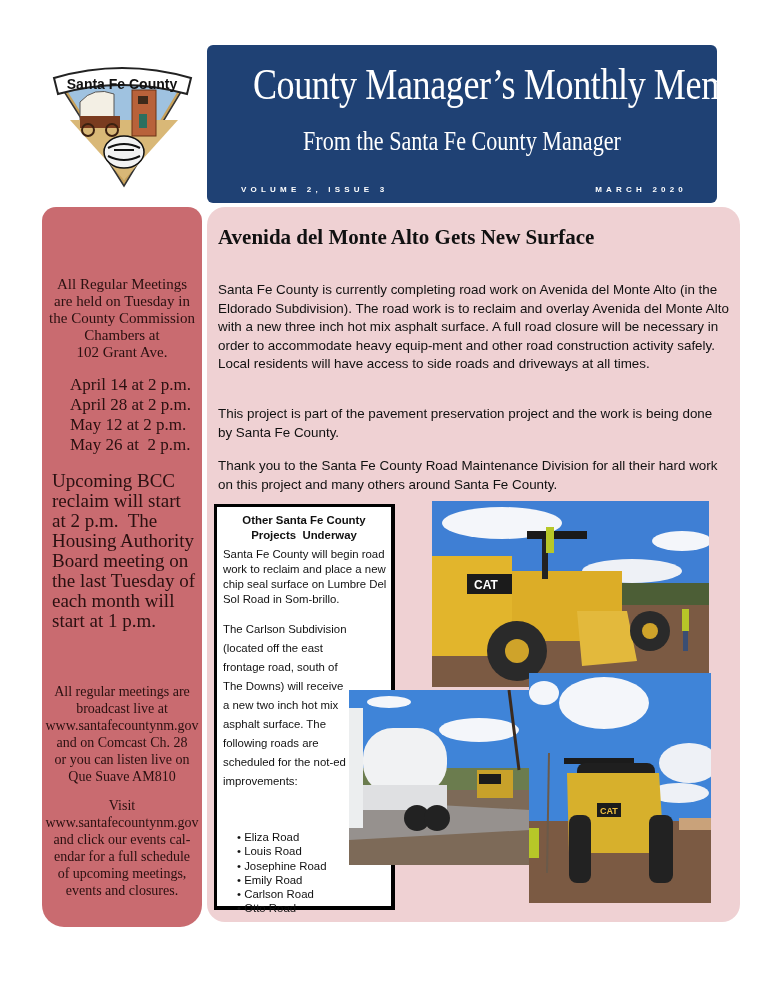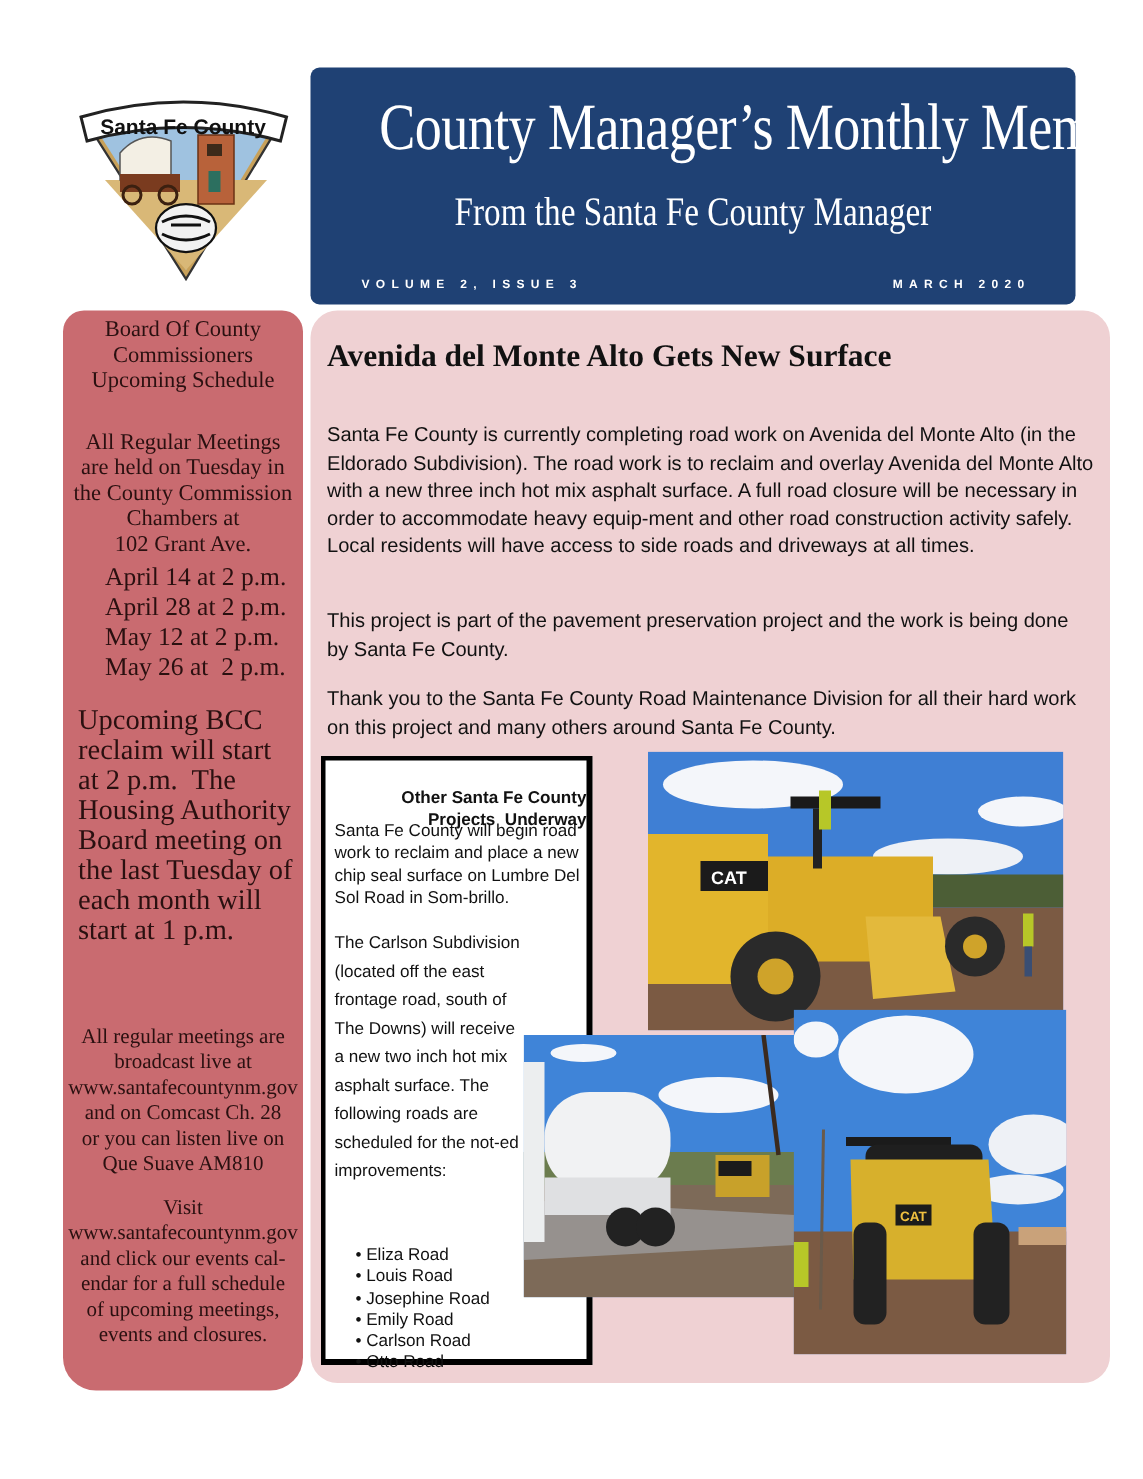--- a/index.html
+++ b/index.html
@@ -38,21 +38,21 @@
   .sidebar {
     position: absolute; left: 42px; top: 207px; width: 160px; height: 720px;
     background: #c96b70; border-radius: 14px 14px 22px 22px;
     font-family: "Liberation Serif", serif; color: #2a1010;
   }
   .sidebar .sb-head {
     position: absolute; left: 0; right: 0; top: 5px; text-align: center;
     font-size: 15px; line-height: 17px;
   }
   .sidebar .sb-info {
-    position: absolute; left: 0; right: 0; top: 80px; text-align: center;
+    position: absolute; left: 0; right: 0; top: 69px; text-align: center;
     font-size: 15px; line-height: 17px;
   }
   .sidebar .sb-dates {
     position: absolute; left: 10px; right: 4px; top: 168px;
     font-size: 17px; line-height: 20px; margin-left: 18px;
   }
   .sidebar .sb-dates div { white-space: pre; }
   .sidebar .sb-note {
     position: absolute; left: 10px; right: 4px; top: 264px;
     font-size: 19px; line-height: 20px;
@@ -81,22 +81,22 @@
   .main .p1 { top: 74px; }
   .main .p2 { top: 198px; }
   .main .p3 { top: 250px; }
   .sidebox {
     position: absolute; left: 7px; top: 297px; width: 181px; height: 406px;
     background: #ffffff; border: 3px solid #000000; box-sizing: border-box;
     border-right-width: 4px; border-bottom-width: 4px;
     font-size: 11.4px; color: #111111;
   }
   .sidebox .sbx-title {
-    position: absolute; left: 0; right: 0; top: 6px; text-align: right;
-    font-weight: bold; font-size: 11.4px; line-height: 15px; margin-top: 12px;
+    position: absolute; left: 0; right: 0; top: 6px; text-align: center;
+    font-weight: bold; font-size: 11.4px; line-height: 15px;
   }
   .sidebox .sbx-p1 {
     position: absolute; left: 6px; right: 4px; top: 40px; line-height: 15px;
   }
   .sidebox .sbx-p2 {
     position: absolute; left: 6px; width: 124px; top: 113px; line-height: 19px;
   }
   .sidebox .sbx-list {
     position: absolute; left: 6px; top: 309px; line-height: 14.3px; margin: 14px; padding: 0; list-style: none;
   }
@@ -129,25 +129,20 @@
 </div>
 
 <div class="masthead">
   <div class="title">County Manager’s Monthly Memo</div>
   <div class="subtitle">From the Santa Fe County Manager</div>
   <div class="volume">VOLUME 2, ISSUE 3</div>
   <div class="date">MARCH 2020</div>
 </div>
 
 <div class="sidebar">
-  <div class="sb-head">
-    <div>Board Of County</div>
-    <div>Commissioners</div>
-    <div>Upcoming Schedule</div>
-  </div>
   <div class="sb-info">
     <div>All Regular Meetings</div>
     <div>are held on Tuesday in</div>
     <div>the County Commission</div>
     <div>Chambers at</div>
     <div>102 Grant Ave.</div>
   </div>
   <div class="sb-dates">
     <div>April 14 at 2 p.m.</div>
     <div>April 28 at 2 p.m.</div>

